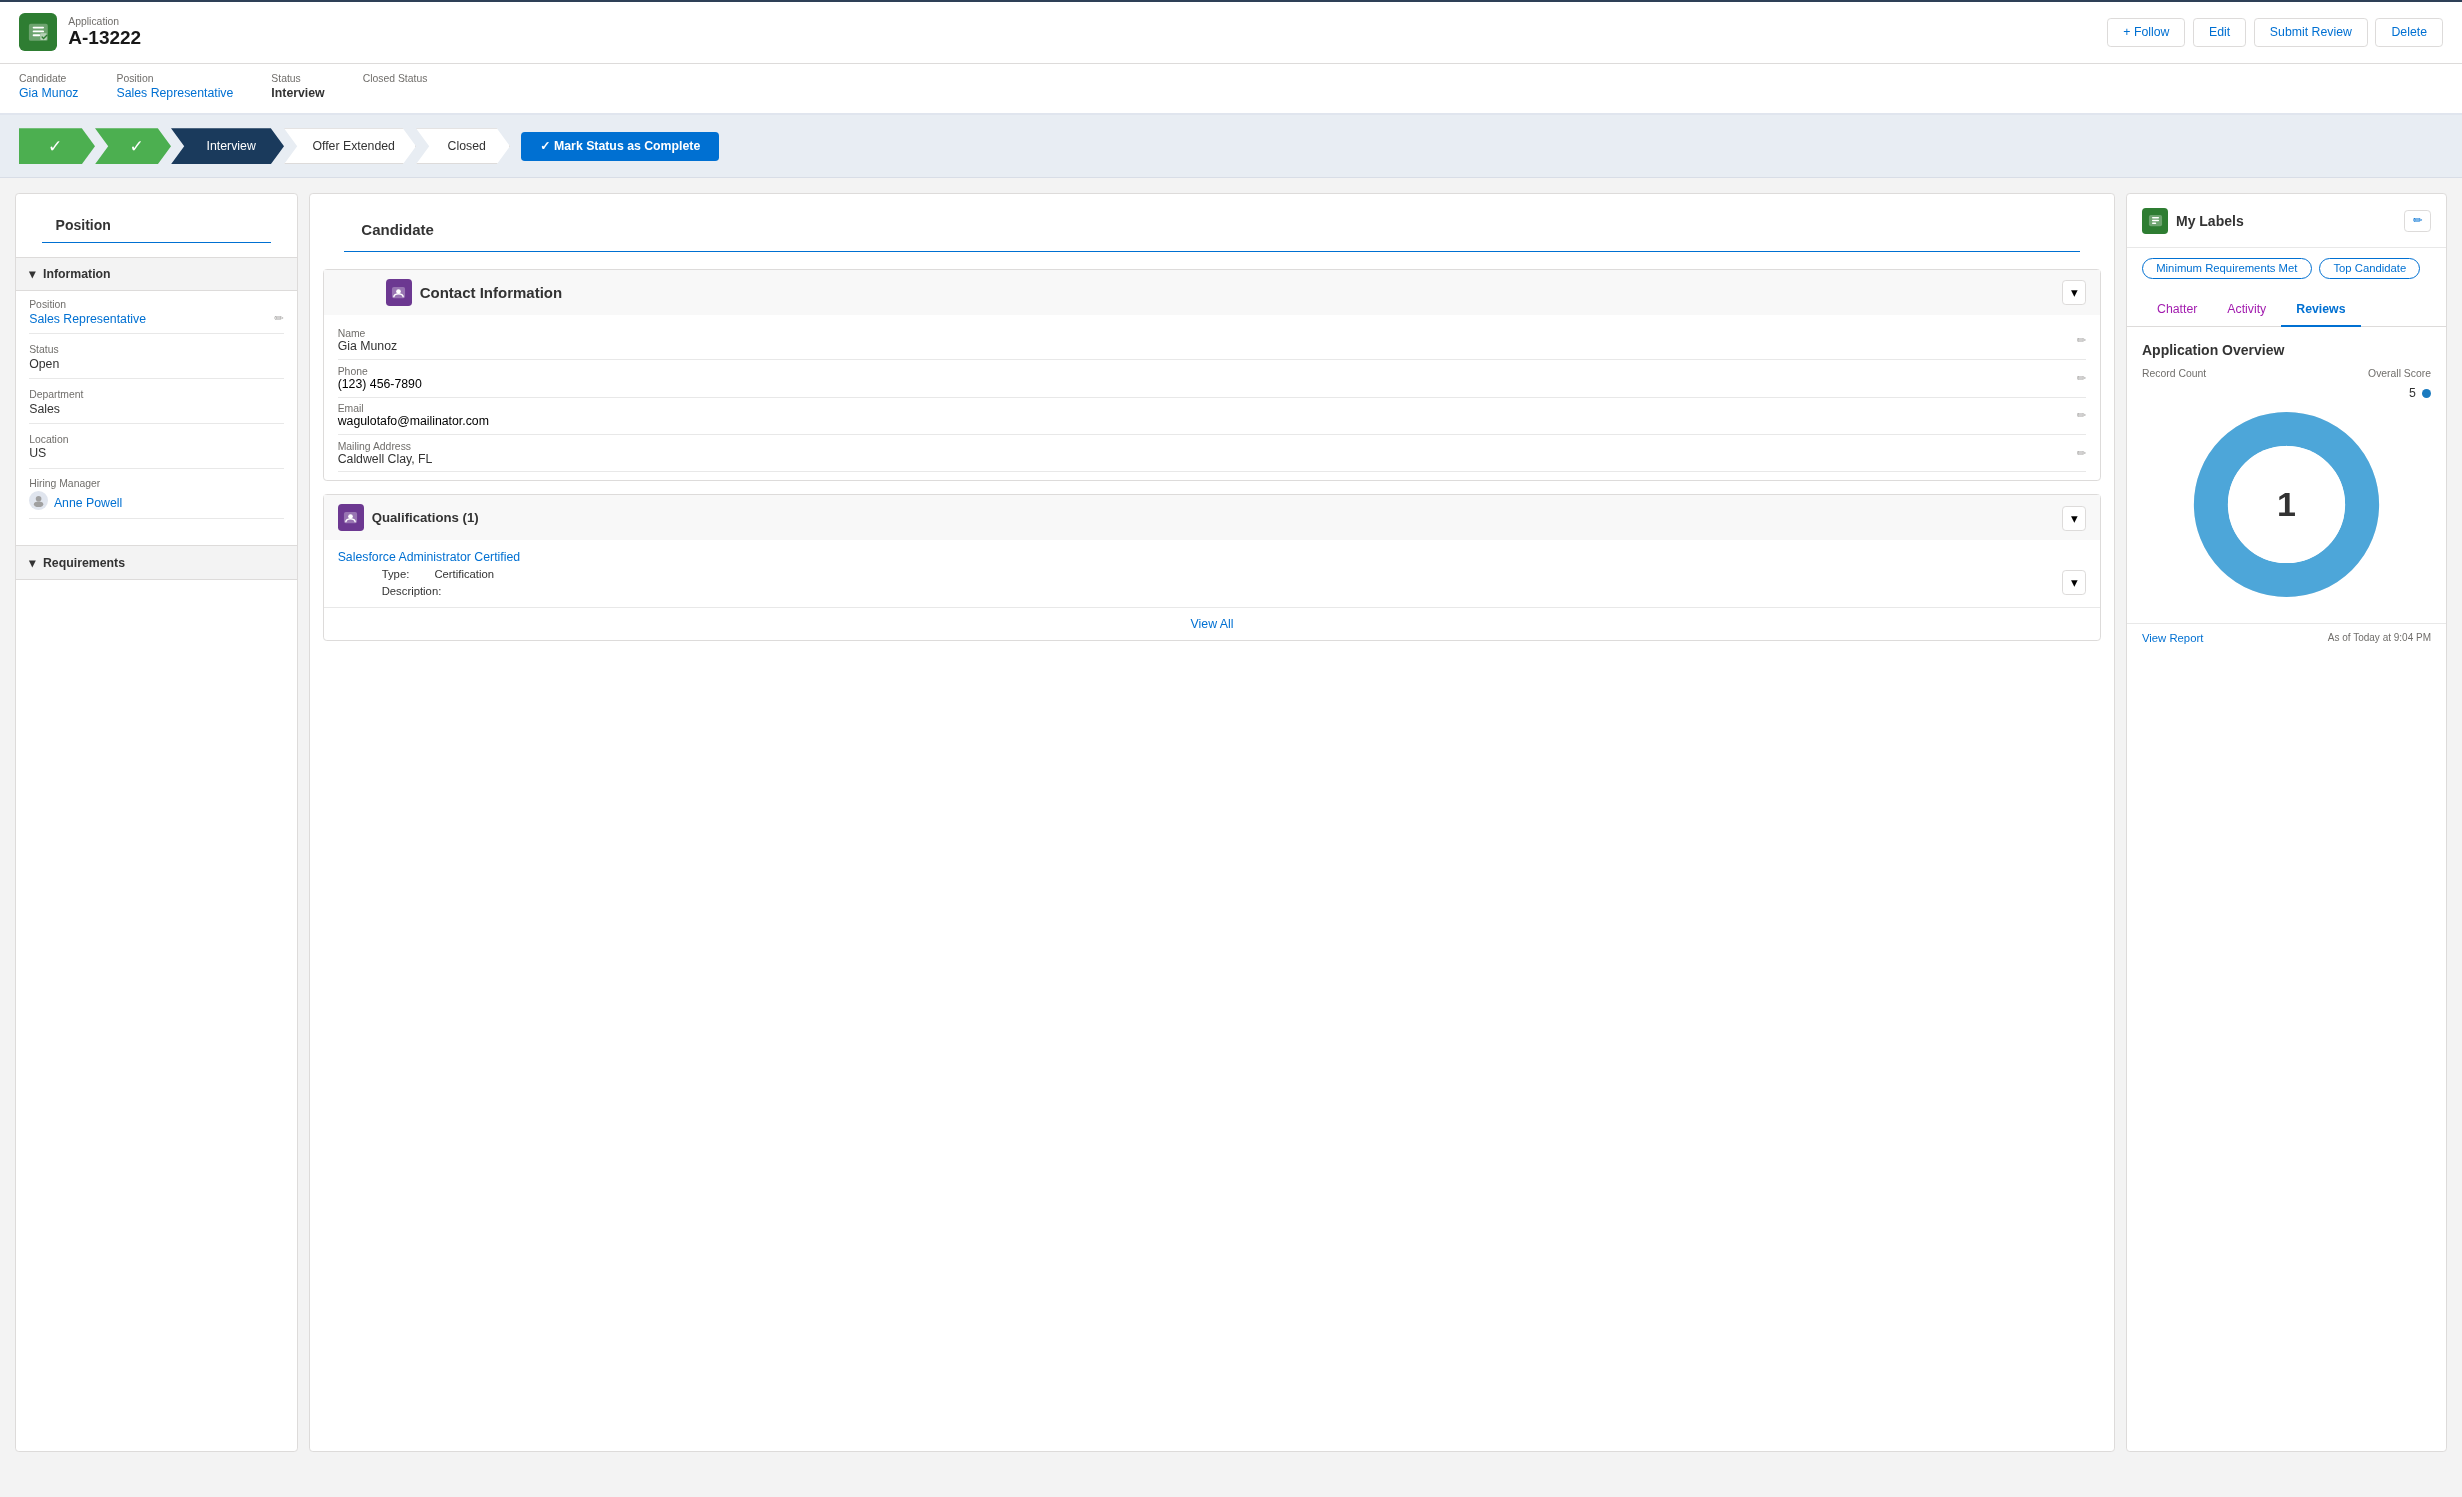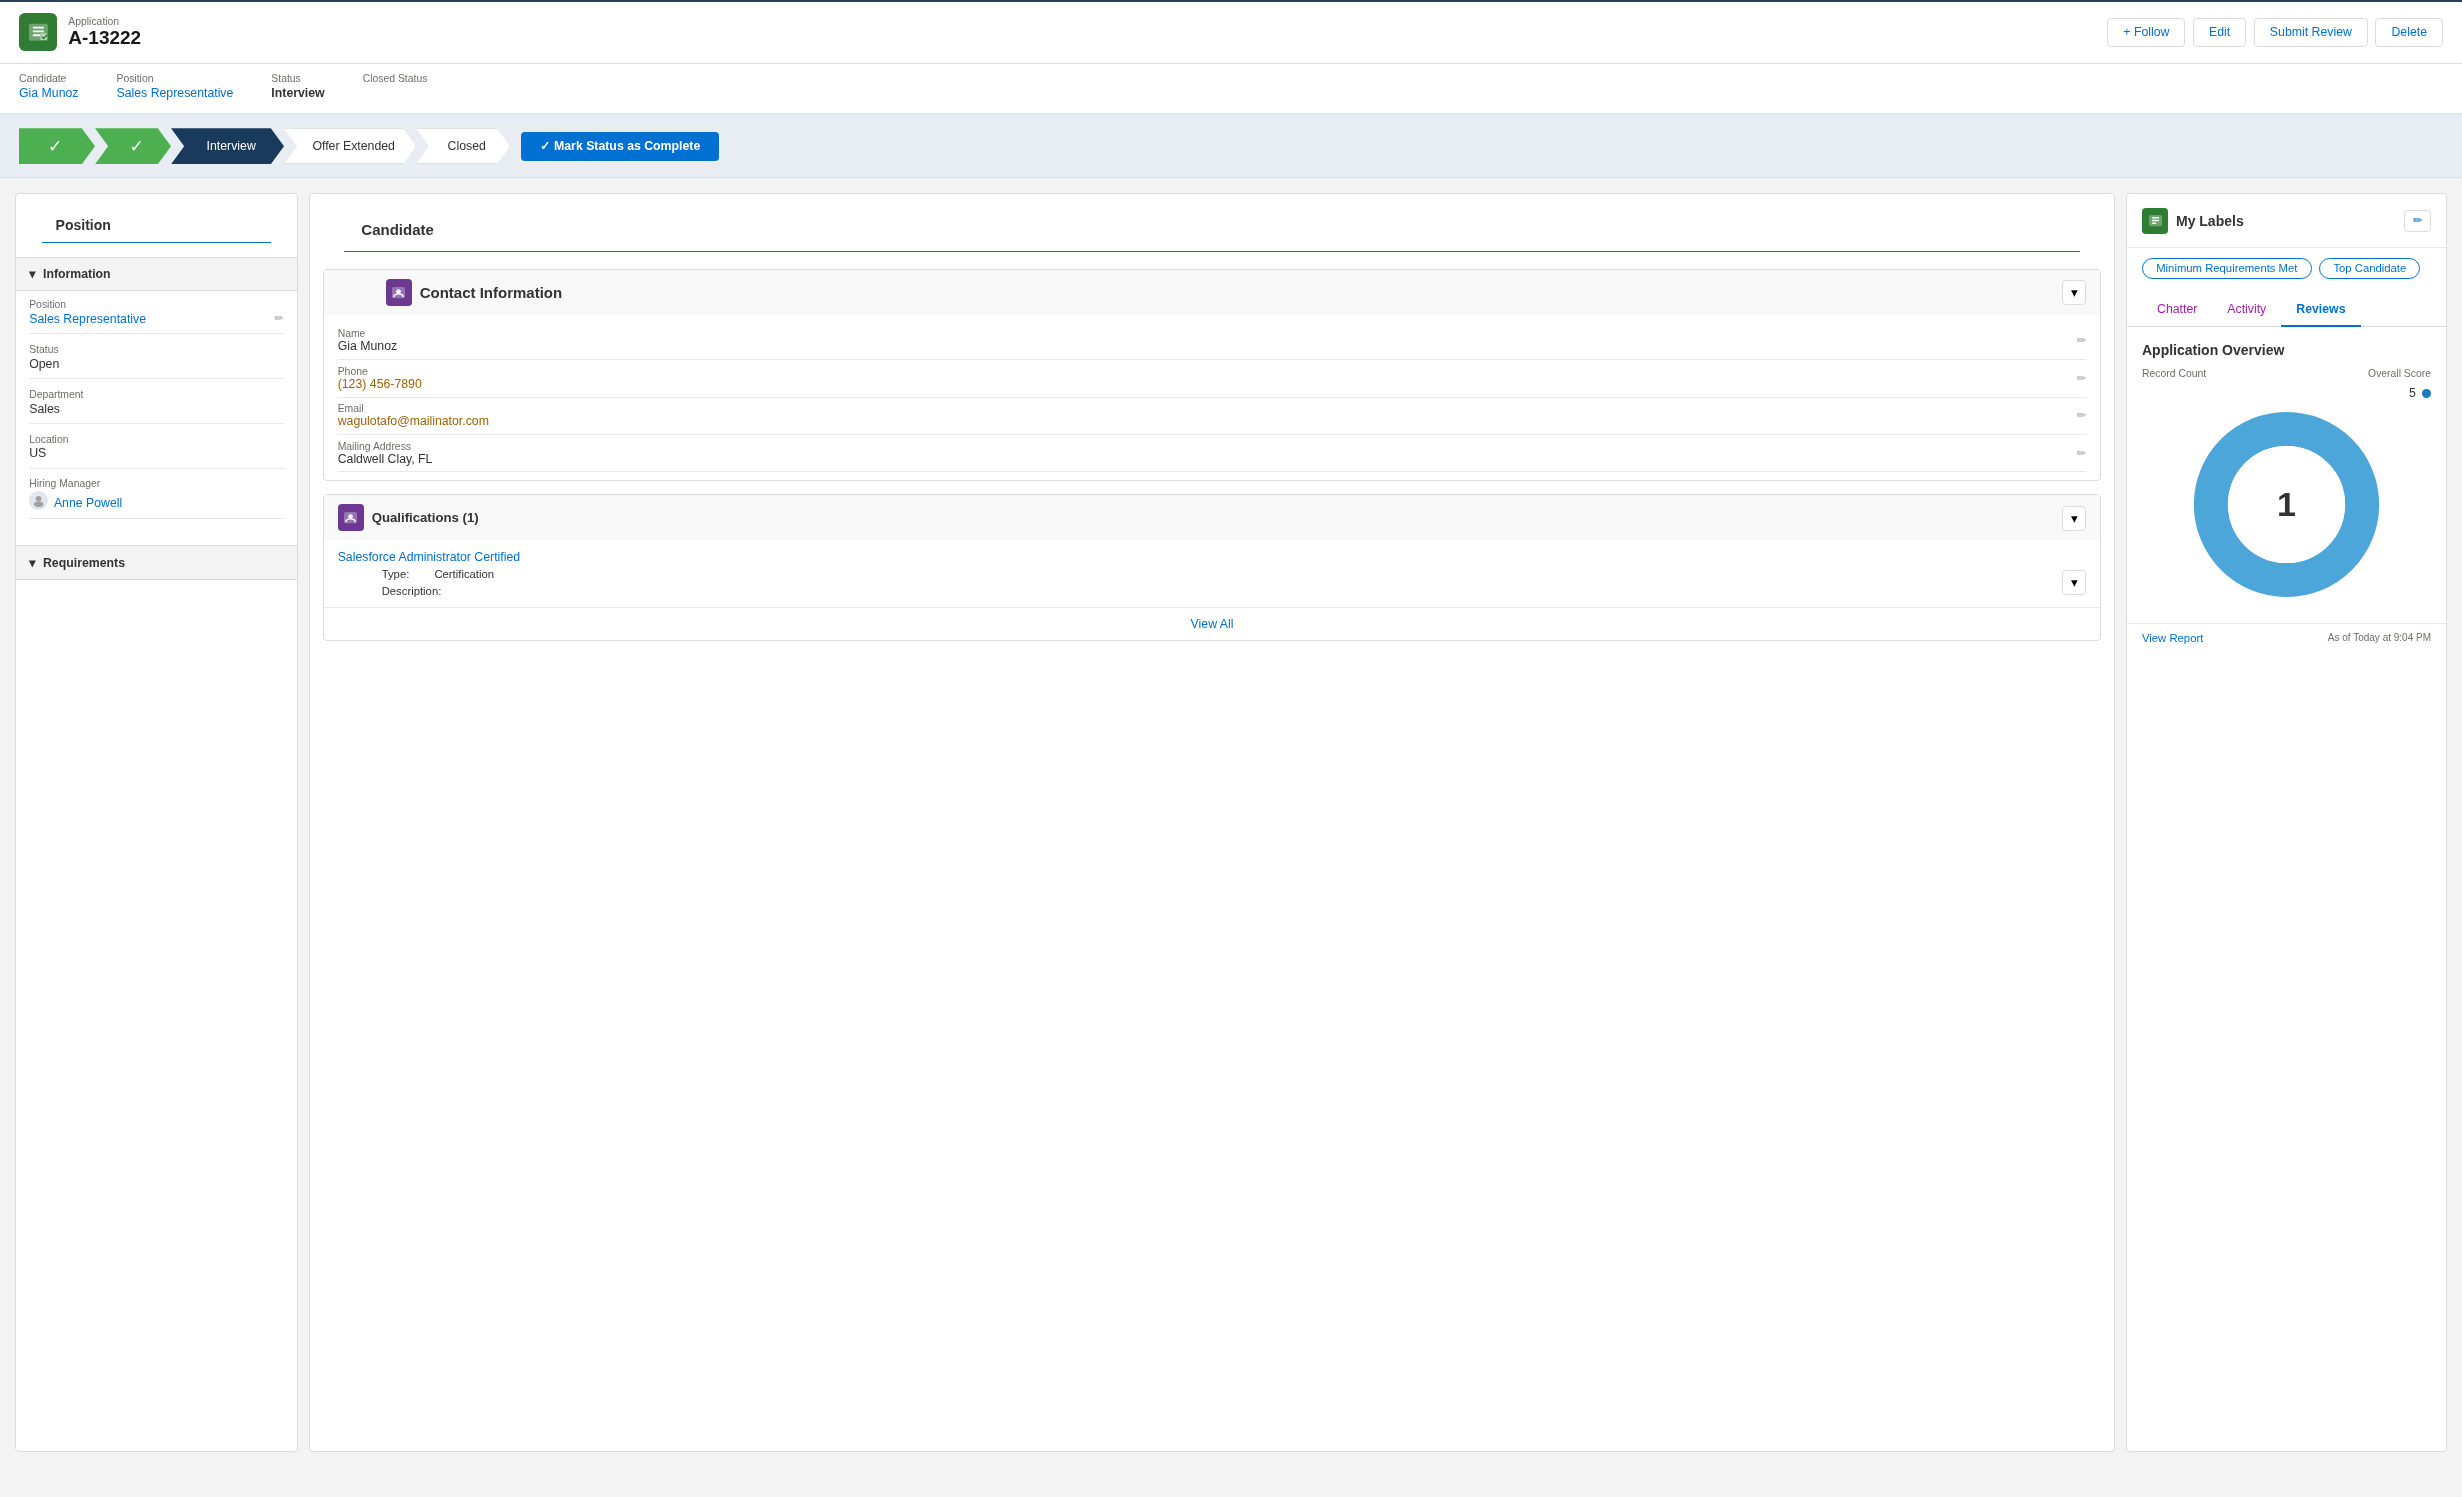--- a/index.html
+++ b/index.html
@@ -130,21 +130,21 @@
       padding: 9.4px 13.2px; background: #f8f8f8;
     }
     .contact-info-title { display: flex; align-items: center; gap: 7.6px; font-size: 15px; font-weight: 700; padding-left: 48px; }
     .contact-icon { width: 26.4px; height: 26.4px; background: #6c3891; border-radius: 3.8px; display: flex; align-items: center; justify-content: center; color: #fff; font-size: 13.2px; }
     .dropdown-btn { background: #fff; border: 0.9px solid #dddbda; border-radius: 3.8px; padding: 3.8px 7.6px; cursor: pointer; }
     .contact-fields { padding: 7.6px 13.2px; }
     .contact-field { border-bottom: 0.9px solid #e8e8e8; padding: 5.7px 0; display: flex; align-items: center; justify-content: space-between; }
     .contact-field-content { display: flex; flex-direction: column; }
     .contact-field-label { font-size: 10.4px; color: #706e6b; }
     .contact-field-value { font-size: 12.3px; color: #333; }
-    .contact-field-value-link { font-size: 12.3px; color: #a16207; }
+    .contact-field-value-link { font-size: 12.3px; color: #000000; }
 
     
     .qual-section { margin: 13.2px; border: 0.9px solid #dddbda; border-radius: 3.8px; }
     .qual-header { display: flex; align-items: flex-end; justify-content: space-between; padding: 9.4px 13.2px; background: #f8f8f8; }
     .qual-title { display: flex; align-items: center; gap: 7.6px; font-size: 13.2px; font-weight: 700; }
     .qual-item { padding: 9.4px 13.2px; }
     .qual-link { color: #0070d2; cursor: pointer; font-weight: 500; font-size: 12.3px; }
     .qual-meta { font-size: 11.3px; color: #333; margin-top: 3.8px; margin-left: 44px; }
     .view-all-bar { text-align: center; padding: 9.4px; border-top: 0.9px solid #e8e8e8; cursor: pointer; color: #0070d2; font-size: 12.3px; }
 

